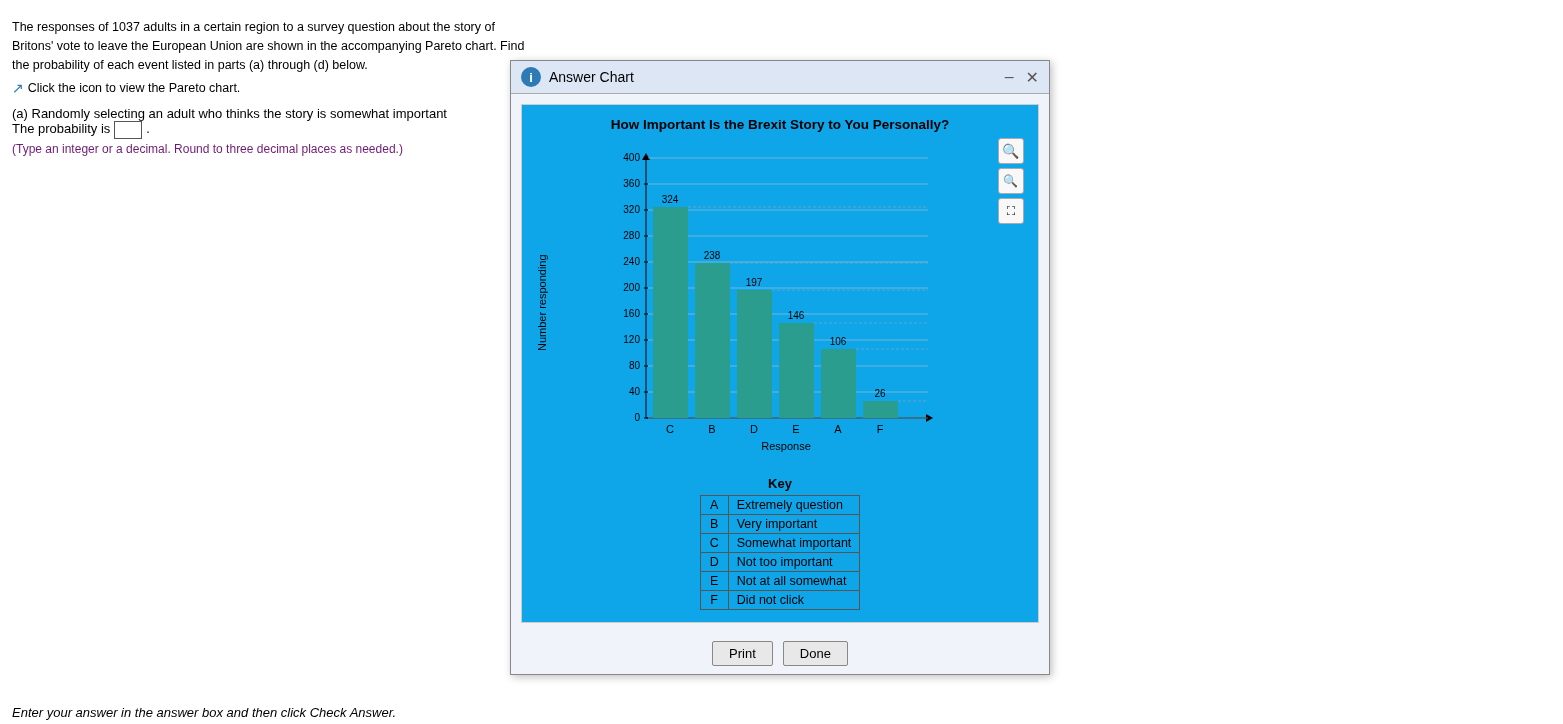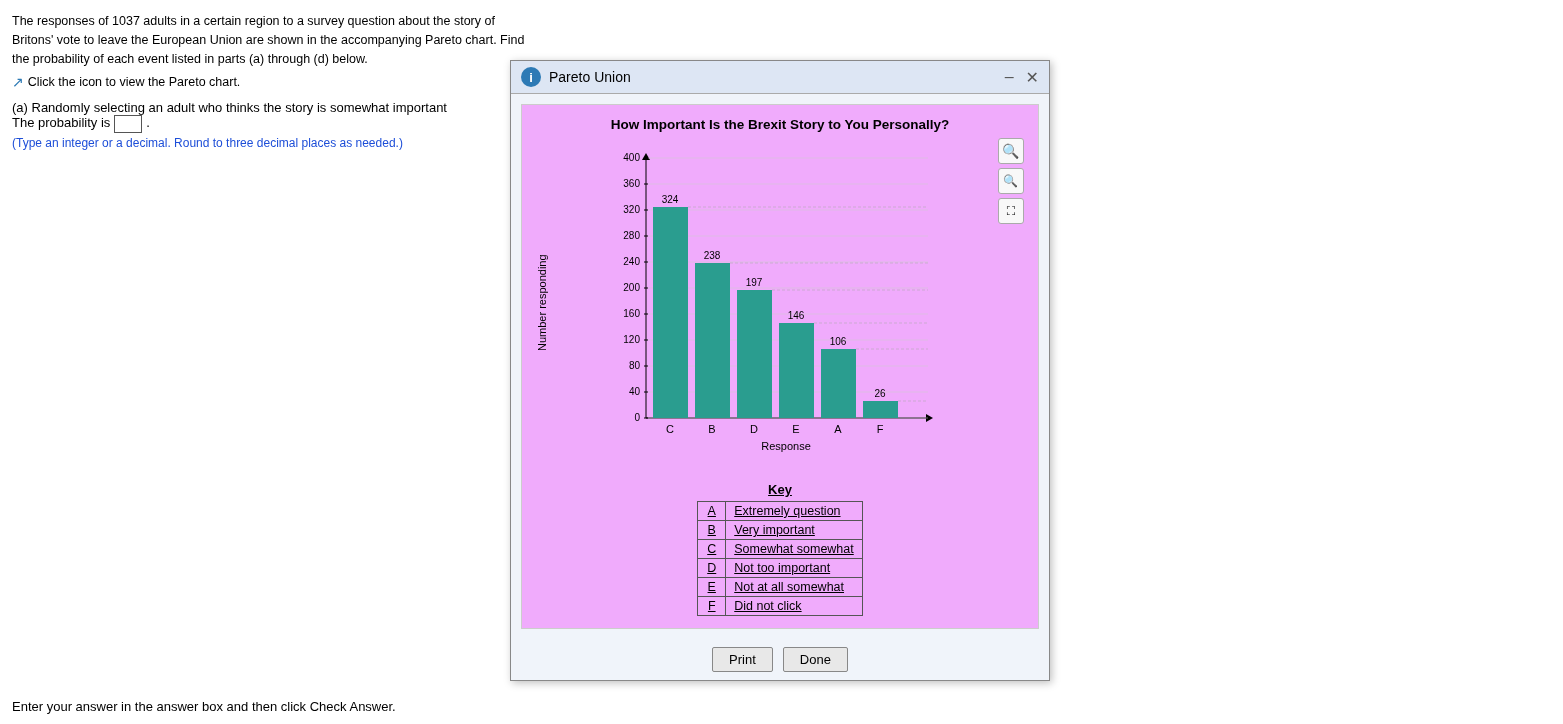--- a/index.html
+++ b/index.html
@@ -1,25 +1,25 @@
 <!DOCTYPE html>
 <html><head>
   <meta charset="utf-8">
   <style>
     * { box-sizing: border-box; margin: 0; padding: 0; }
     body { font-family: Arial, sans-serif; font-size: 13px; background: #fff; color: #000; }
-    .page { padding: 12px 12px; position: relative; width: 1526px; min-height: 724px; }
+    .page { padding: 18px 12px; position: relative; width: 1526px; min-height: 724px; }
     .question-text { font-size: 12.5px; line-height: 1.5; margin-bottom: 6px; max-width: 520px; }
     .click-icon-row { display: flex; align-items: center; gap: 4px; margin-bottom: 10px; font-size: 12.5px; }
     .chart-icon { color: #2d7ab5; font-size: 14px; }
     .part-a { font-size: 13px; }
     .probability-row { display: flex; align-items: flex-start; gap: 4px; font-size: 13px; margin-bottom: 3px; }
     .input-box { width: 28px; height: 18px; border: 1px solid #555; font-size: 12px; }
-    .hint-text { color: #1d4ed8; font-size: 12px; margin-bottom: 10px; }
-    .bottom-text { font-size: 13px; position: absolute; bottom: 10px; left: 12px; }
+    .hint-text { color: #701a75; font-size: 12px; margin-bottom: 10px; }
+    .bottom-text { font-size: 13px; position: absolute; bottom: 4px; left: 12px; font-style: italic; }
 
     
     .pareto-panel {
       position: absolute;
       top: 60px;
       left: 510px;
       width: 540px;
       background: #f0f4fa;
       border: 1.5px solid #888;
       box-shadow: 2px 2px 8px rgba(0,0,0,0.25);
@@ -33,21 +33,21 @@
       border-bottom: 1px solid #aaa;
     }
     .panel-header-left { display: flex; align-items: center; gap: 8px; font-size: 14px; font-weight: normal; }
     .info-circle {
       width: 20px; height: 20px; border-radius: 50%;
       background: #2d7ab5; color: #fff;
       display: flex; align-items: center; justify-content: center;
       font-size: 13px; font-weight: bold;
     }
     .panel-header-controls { display: flex; gap: 12px; align-items: center; font-size: 16px; color: #555; cursor: pointer; }
-    .panel-body { padding: 12px 14px; background: #f0abfc; margin: 10px; border: 1px solid #ccc; }
+    .panel-body { padding: 12px 14px; background: #0ea5e9; margin: 10px; border: 1px solid #ccc; }
 
     
     .chart-container { position: relative; width: 100%; }
     .chart-title { text-align: center; font-size: 13.5px; font-weight: bold; margin-bottom: 6px; }
     .y-axis-label {
       writing-mode: vertical-rl;
       transform: rotate(180deg);
       font-size: 11px;
       text-align: center;
       margin-right: 4px;
@@ -65,21 +65,21 @@
     }
     .zoom-btn {
       width: 26px; height: 26px;
       border: 1px solid #aaa; background: #f8f8f8;
       border-radius: 3px;
       display: flex; align-items: center; justify-content: center;
       font-size: 14px; cursor: pointer;
     }
 
     
-    .key-section { margin-top: 14px; text-decoration: underline; }
+    .key-section { margin-top: 8px; }
     .key-title { text-align: center; font-weight: bold; font-size: 13px; margin-bottom: 4px; }
     .key-table { margin: 0 auto; border-collapse: collapse; font-size: 12.5px; }
     .key-table td { border: 1px solid #555; padding: 2px 8px; }
     .key-table td:first-child { text-align: center; width: 28px; }
 
     
     .panel-footer { display: flex; justify-content: center; gap: 10px; padding: 8px; }
     .panel-btn { padding: 4px 16px; font-size: 13px; border: 1px solid #888; background: #e8e8e8; cursor: pointer; border-radius: 2px; }
   </style>
 </head>
@@ -96,21 +96,21 @@
     <span>The probability is</span>
     <input class="input-box" type="text" style="">
     <span>.</span>
   </div>
   <p class="hint-text">(Type an integer or a decimal. Round to three decimal places as needed.)</p>
 
   <div class="pareto-panel">
     <div class="panel-header">
       <div class="panel-header-left">
         <div class="info-circle">i</div>
-        <span>Pareto Union</span>
+        <span>Answer Chart</span>
       </div>
       <div class="panel-header-controls">
         <span>–</span>
         <span>✕</span>
       </div>
     </div>
     <div class="panel-body">
       <div class="chart-container">
         <div class="chart-title">How Important Is the Brexit Story to You Personally?</div>
 
@@ -220,21 +220,21 @@
           <tr>
                 <td>A</td>
                 <td>Extremely question</td>
               </tr>
               <tr>
                 <td>B</td>
                 <td>Very important</td>
               </tr>
               <tr>
                 <td>C</td>
-                <td>Somewhat somewhat</td>
+                <td>Somewhat important</td>
               </tr>
               <tr>
                 <td>D</td>
                 <td>Not too important</td>
               </tr>
               <tr>
                 <td>E</td>
                 <td>Not at all somewhat</td>
               </tr>
               <tr>

